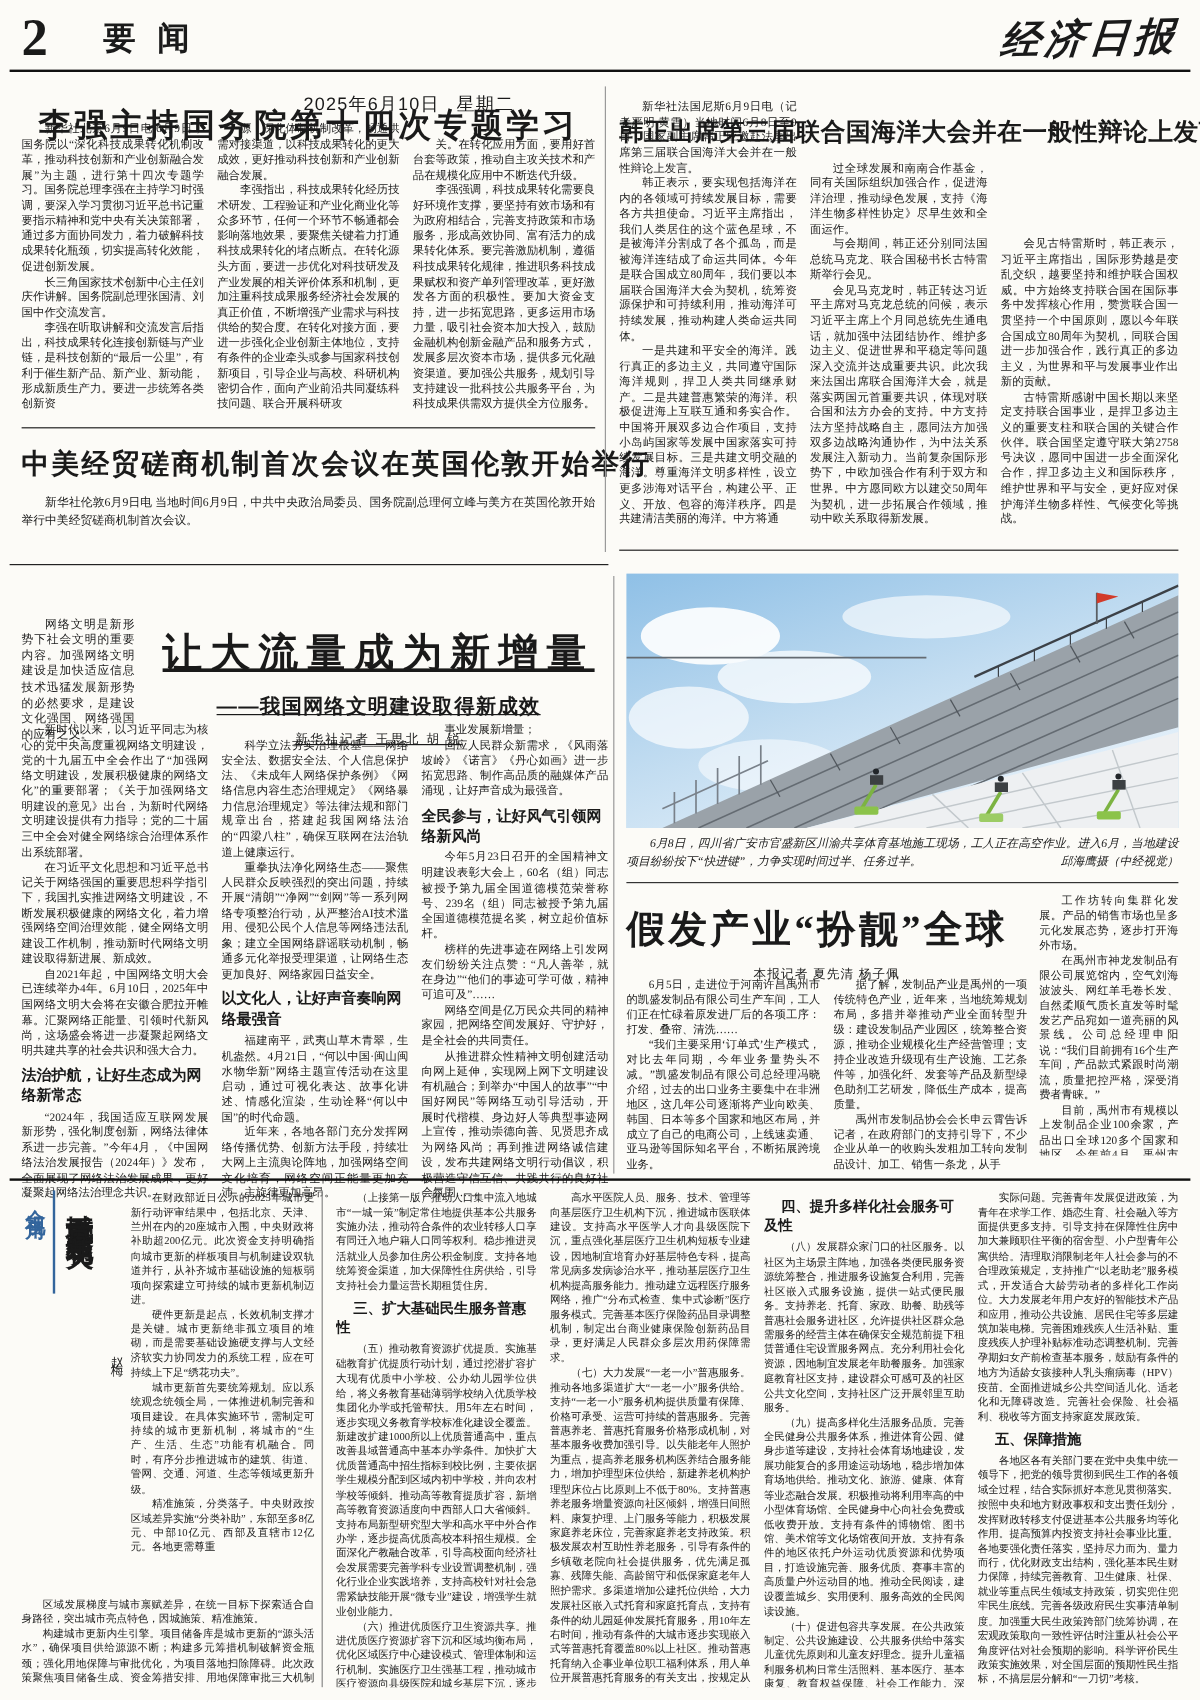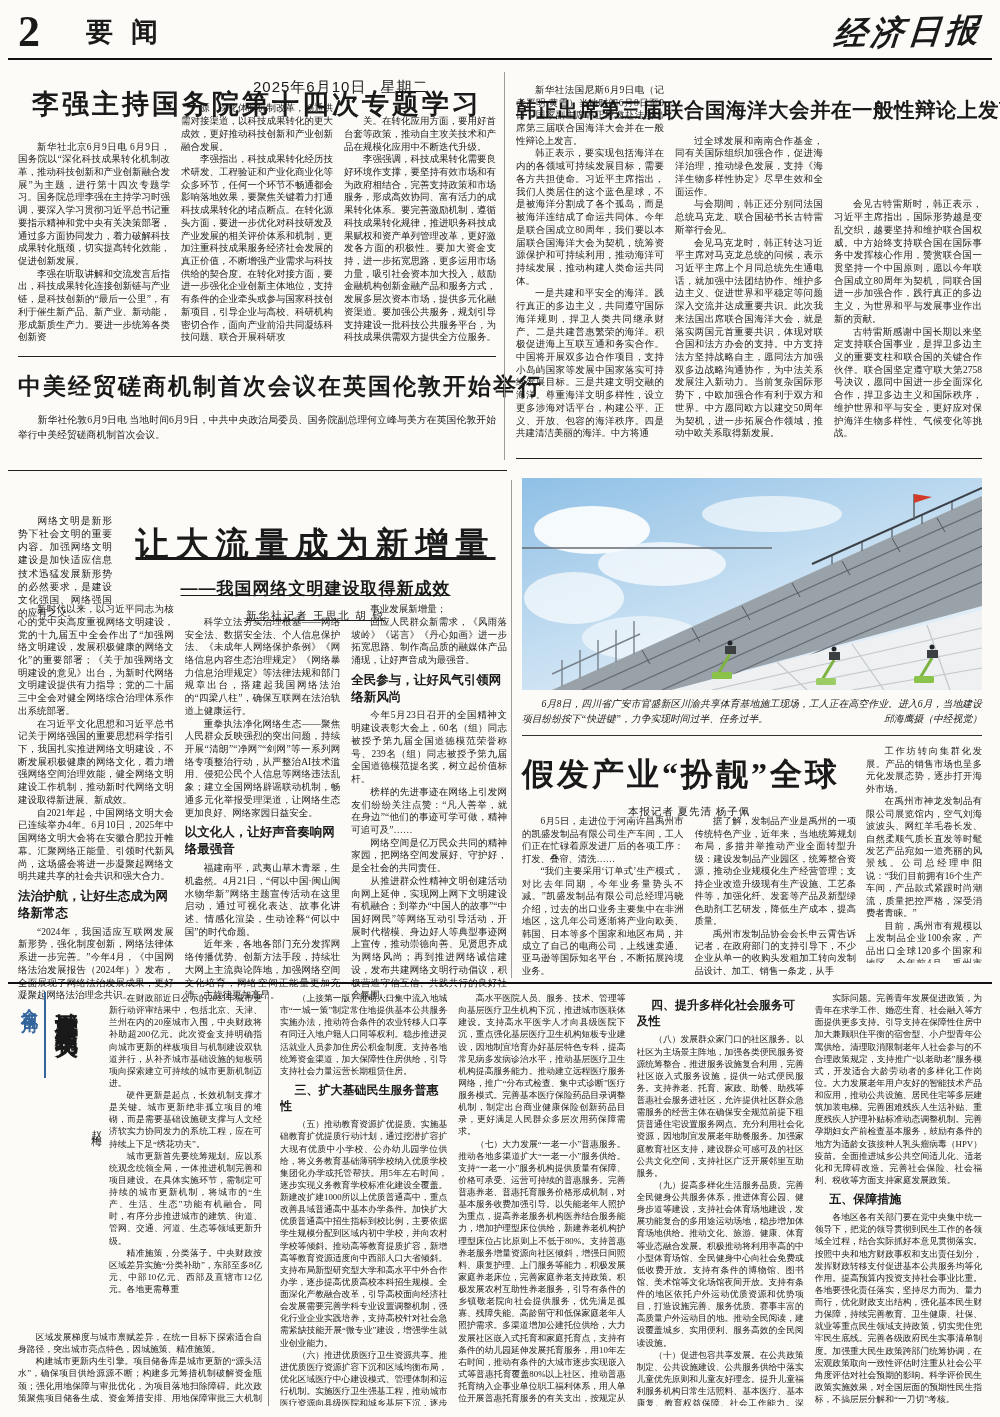--- a/index.html
+++ b/index.html
@@ -92,20 +92,21 @@
     </div>
     <div class="masthead">经济日报</div>
   </div>
   <div class="rule-top"></div>
 
   <div class="top-left">
     <h1 class="hl-liqiang">李强主持国务院第十四次专题学习</h1>
     <div class="cols">
       <div class="col">
           <p class="para">新华社北京6月9日电 6月9日，国务院以“深化科技成果转化机制改革，推动科技创新和产业创新融合发展”为主题，进行第十四次专题学习。国务院总理李强在主持学习时强调，要深入学习贯彻习近平总书记重要指示精神和党中央有关决策部署，通过多方面协同发力，着力破解科技成果转化瓶颈，切实提高转化效能，促进创新发展。</p>
+          <p class="para">长三角国家技术创新中心主任刘庆作讲解。国务院副总理张国清、刘国中作交流发言。</p>
           <p class="para">李强在听取讲解和交流发言后指出，科技成果转化连接创新链与产业链，是科技创新的“最后一公里”，有利于催生新产品、新产业、新动能，形成新质生产力。要进一步统筹各类创新资</p>
         </div>
       <div class="col">
           <p class="para">源，深化体制机制改革，畅通供需对接渠道，以科技成果转化的更大成效，更好推动科技创新和产业创新融合发展。</p>
           <p class="para">李强指出，科技成果转化经历技术研发、工程验证和产业化商业化等众多环节，任何一个环节不畅通都会影响落地效果，要聚焦关键着力打通科技成果转化的堵点断点。在转化源头方面，要进一步优化对科技研发及产业发展的相关评价体系和机制，更加注重科技成果服务经济社会发展的真正价值，不断增强产业需求与科技供给的契合度。在转化对接方面，要进一步强化企业创新主体地位，支持有条件的企业牵头或参与国家科技创新项目，引导企业与高校、科研机构密切合作，面向产业前沿共同凝练科技问题、联合开展科研攻</p>
         </div>
       <div class="col">
           <p class="para">关。在转化应用方面，要用好首台套等政策，推动自主攻关技术和产品在规模化应用中不断迭代升级。</p>
           <p class="para">李强强调，科技成果转化需要良好环境作支撑，要坚持有效市场和有为政府相结合，完善支持政策和市场服务，形成高效协同、富有活力的成果转化体系。要完善激励机制，遵循科技成果转化规律，推进职务科技成果赋权和资产单列管理改革，更好激发各方面的积极性。要加大资金支持，进一步拓宽思路，更多运用市场力量，吸引社会资本加大投入，鼓励金融机构创新金融产品和服务方式，发展多层次资本市场，提供多元化融资渠道。要加强公共服务，规划引导支持建设一批科技公共服务平台，为科技成果供需双方提供全方位服务。</p>
         </div>

